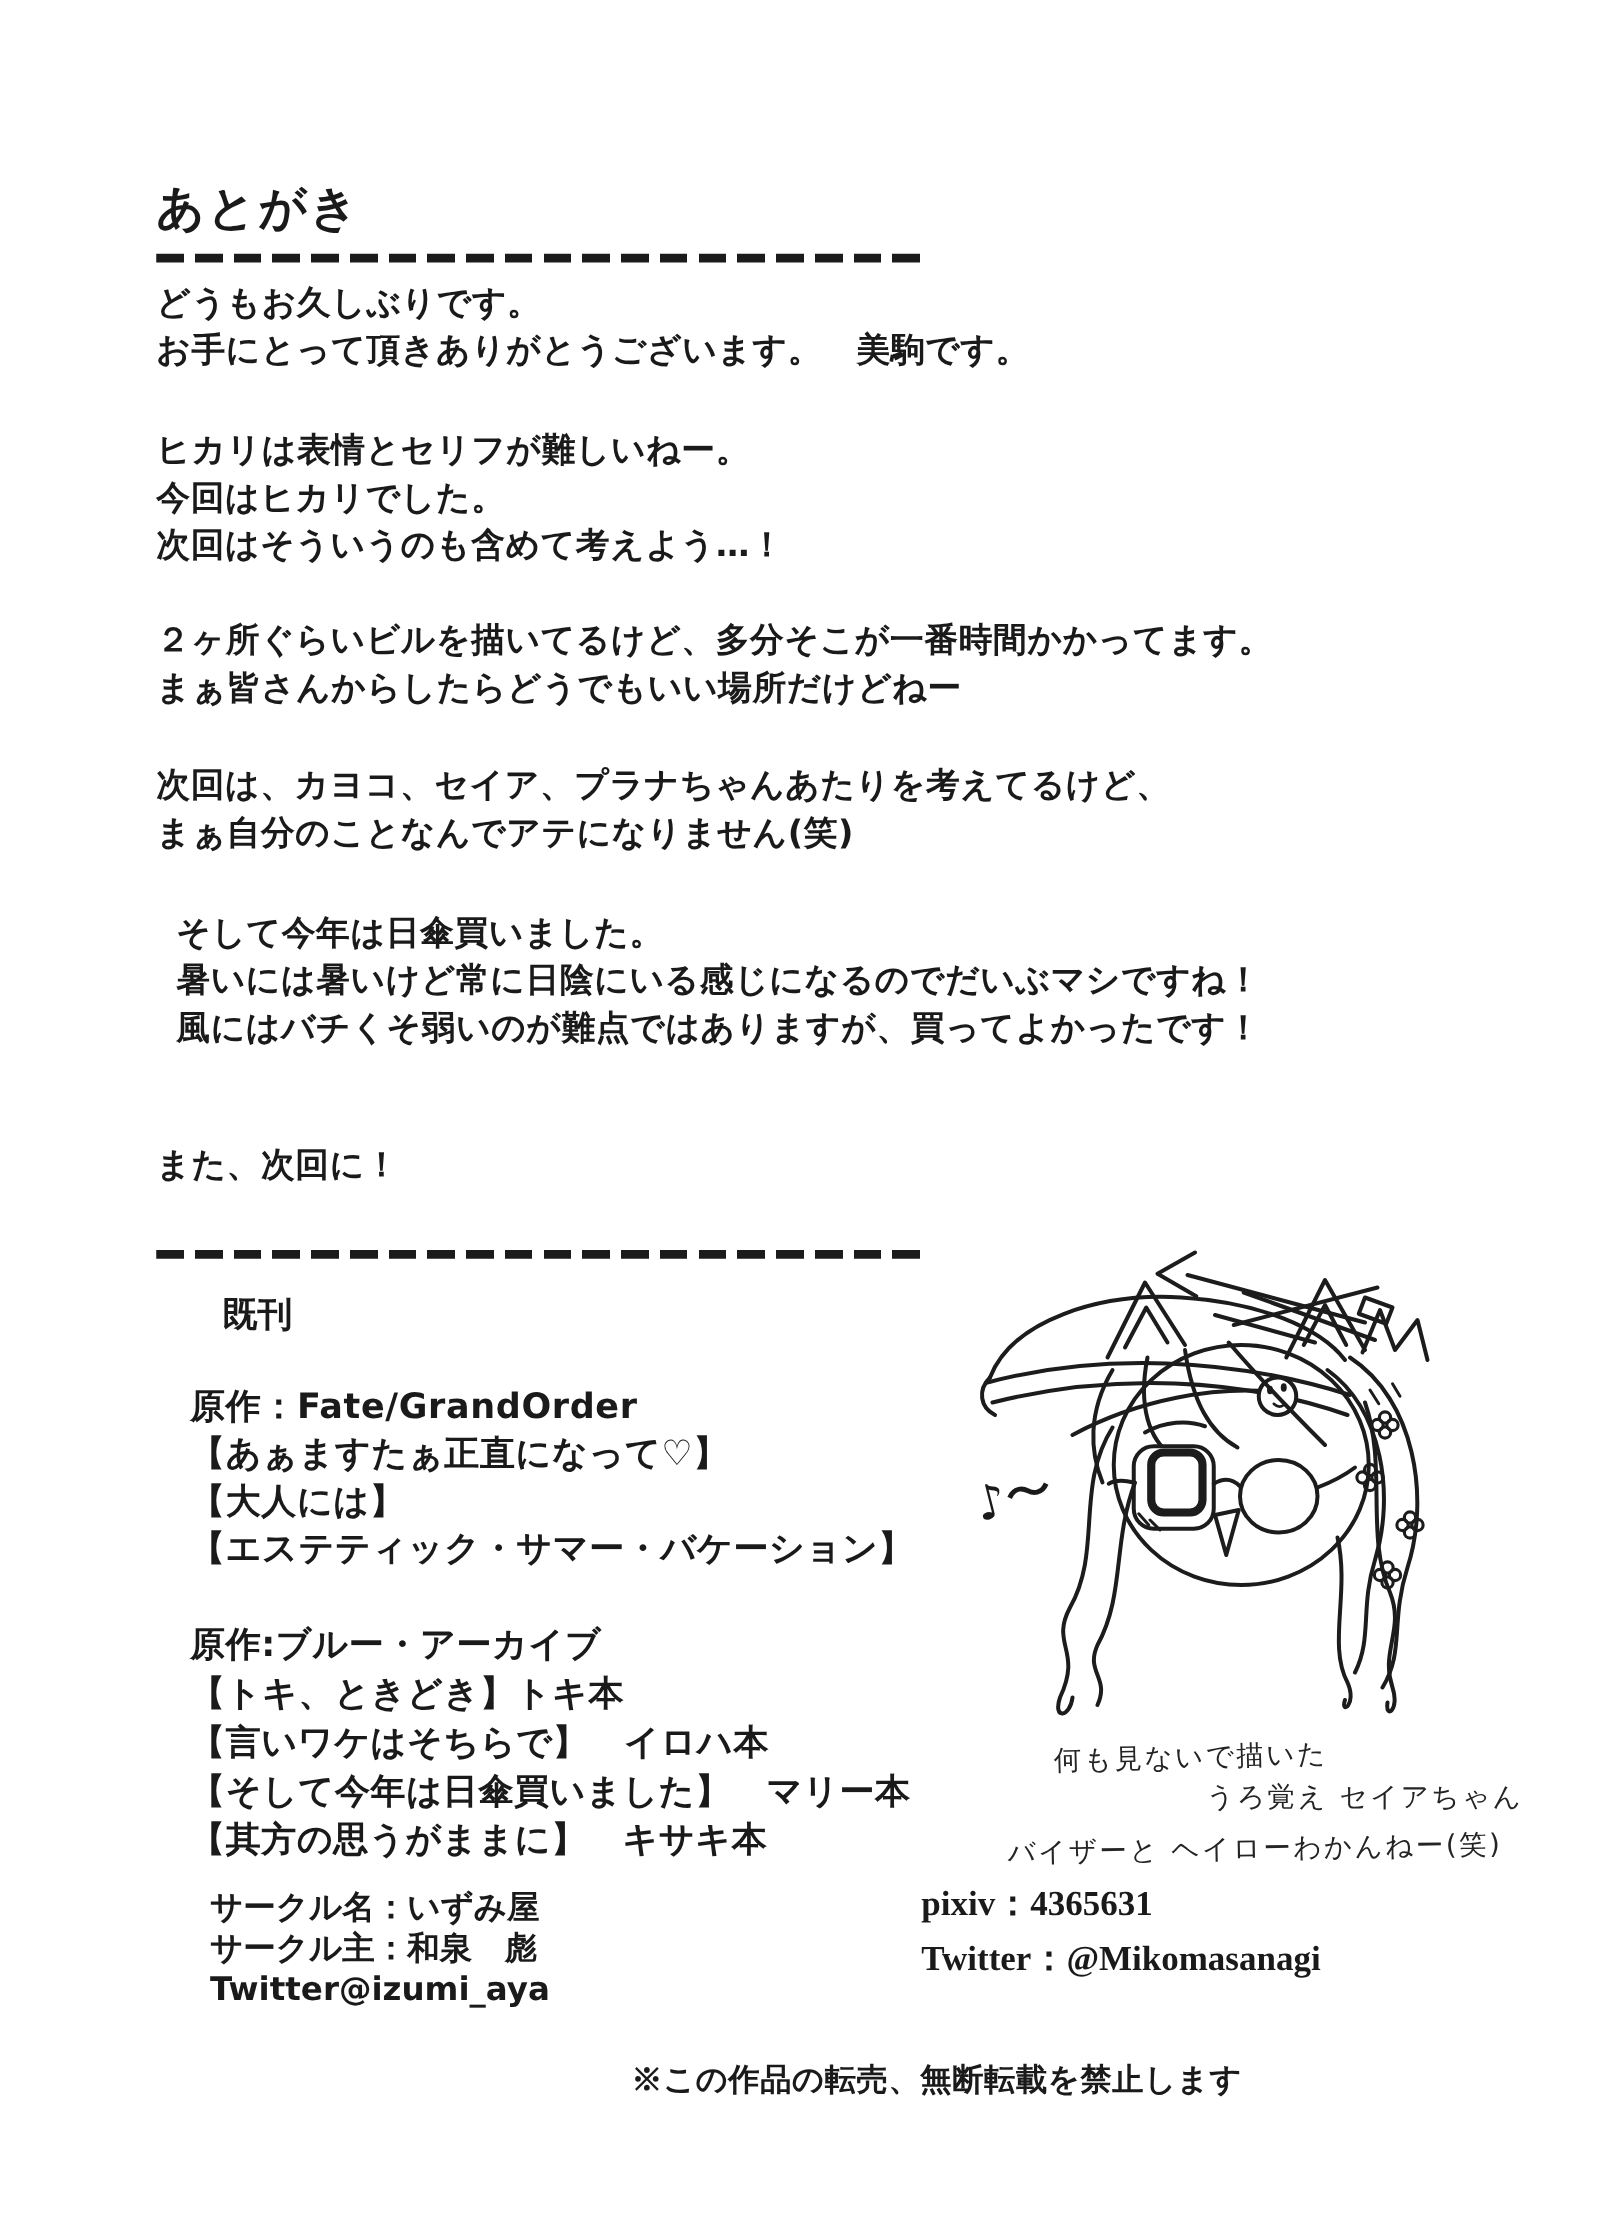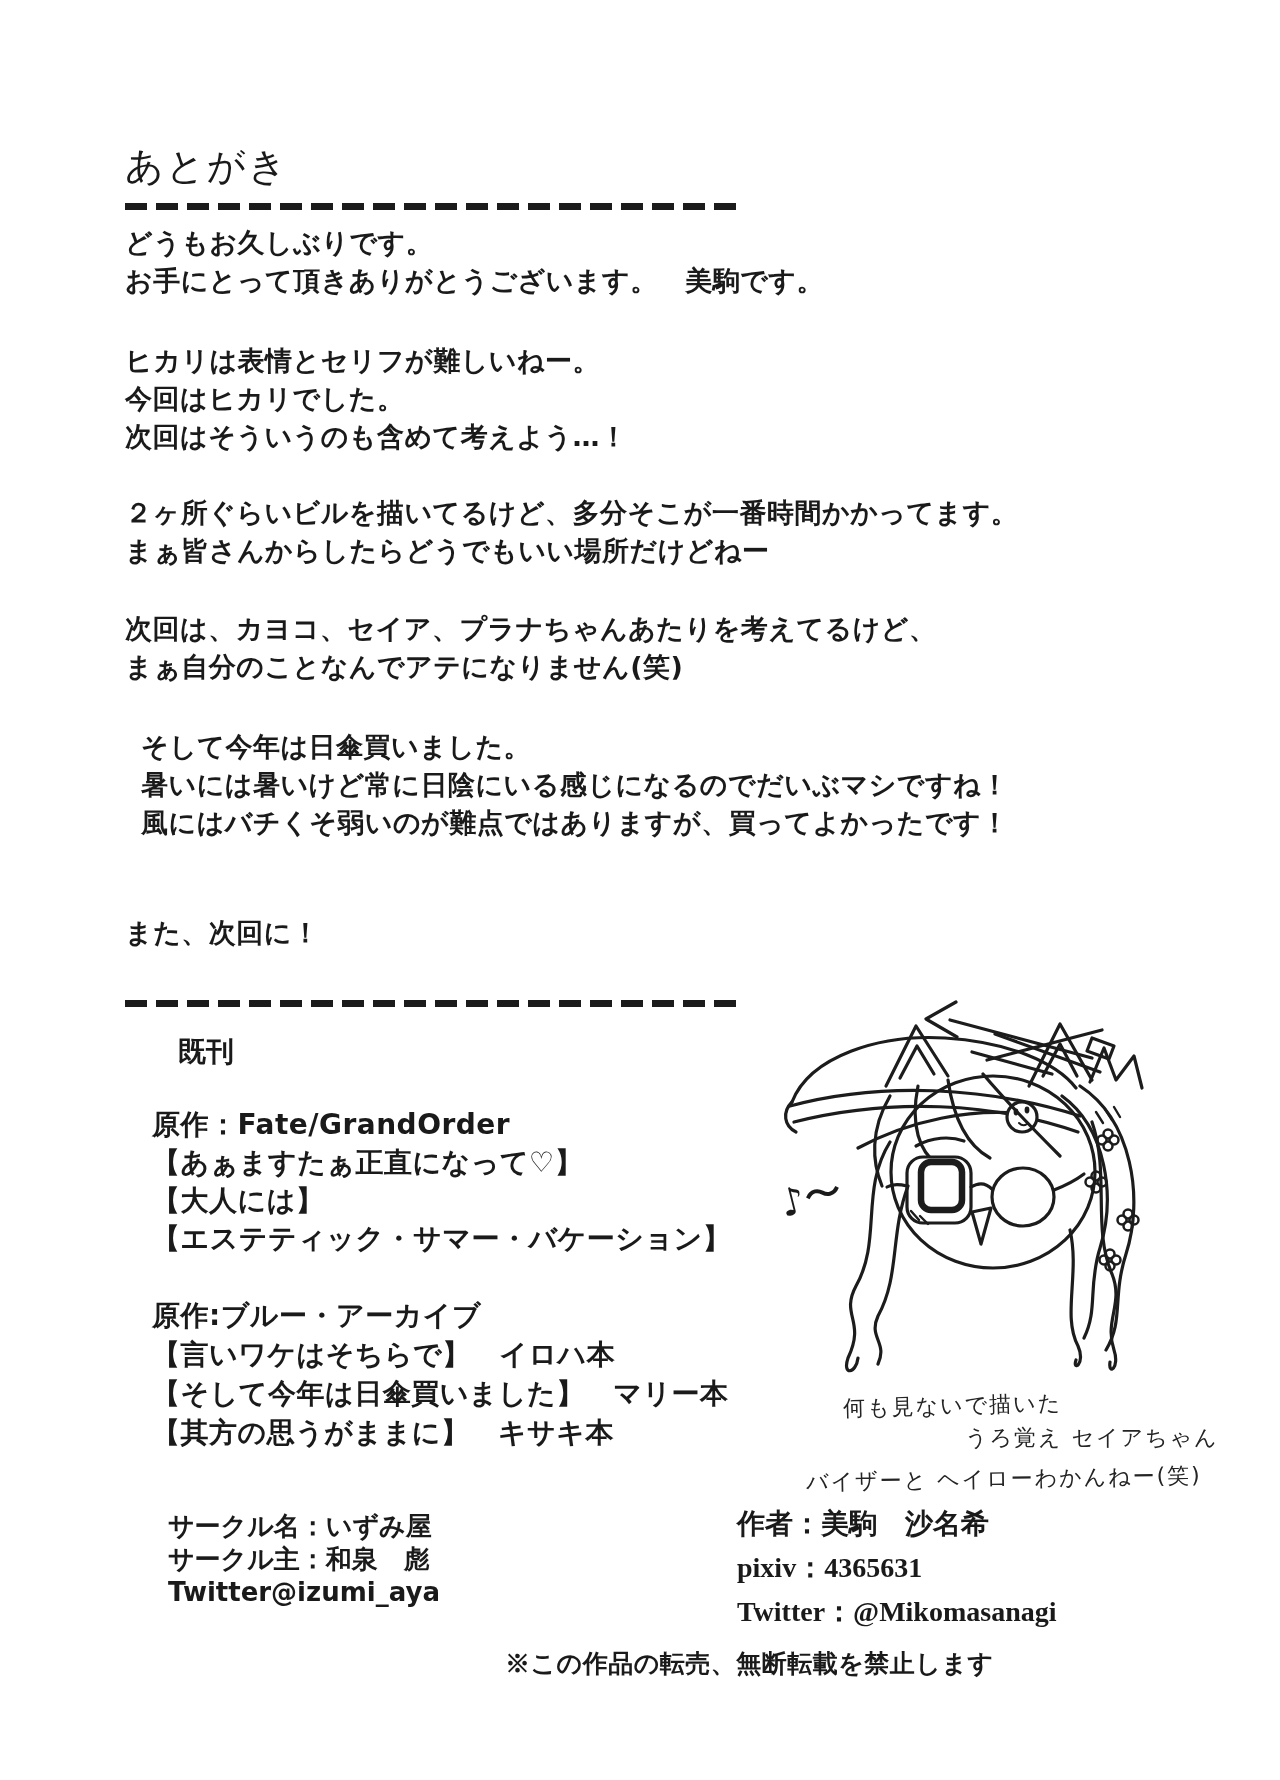--- a/index.html
+++ b/index.html
@@ -5,21 +5,21 @@
   html,body{margin:0;padding:0;background:#ffffff;}
   .page{
     position:relative;
     width:1280px;height:1780px;
     background:#ffffff;
     color:#1a1a1a;
     font-family:"DejaVu Sans",sans-serif;
     overflow:hidden;
   }
   .abs{position:absolute;white-space:nowrap;}
-  .title{font-size:38px;font-weight:normal;letter-spacing:2px;}
+  .title{font-size:38px;font-weight:bold;letter-spacing:2px;}
   .dash{
     position:absolute;height:7px;width:612px;left:125px;
     background:repeating-linear-gradient(90deg,#1b1b1b 0 22px,transparent 22px 31px);
   }
   .para{font-size:27px;font-weight:bold;line-height:38px;letter-spacing:0.5px;}
   .para div{white-space:nowrap;}
   .works{font-size:28px;font-weight:bold;line-height:38px;letter-spacing:0.5px;}
   .works2{line-height:39px;}
   .heading{font-size:28px;font-weight:bold;margin-left:13px;}
   .circle{font-size:26px;font-weight:bold;line-height:33px;}
@@ -77,33 +77,33 @@
 
   <div class="abs works" style="left:152px;top:1106px;">
     <div>原作：Fate/GrandOrder</div>
     <div>【あぁますたぁ正直になって♡】</div>
     <div>【大人には】</div>
     <div>【エステティック・サマー・バケーション】</div>
   </div>
 
   <div class="abs works works2" style="left:152px;top:1296px;">
     <div>原作:ブルー・アーカイブ</div>
+    <div>【トキ、ときどき】トキ本</div>
     <div>【言いワケはそちらで】　イロハ本</div>
     <div>【そして今年は日傘買いました】　マリー本</div>
     <div>【其方の思うがままに】　キサキ本</div>
   </div>
 
   <div class="abs circle" style="left:168px;top:1510px;">
     <div>サークル名：いずみ屋</div>
     <div>サークル主：和泉　彪</div>
     <div>Twitter@izumi_aya</div>
   </div>
 
   <div class="abs serif author" style="left:737px;top:1502px;">
-    <div>作者：美駒　沙名希</div>
     <div>pixiv：4365631</div>
     <div>Twitter：@Mikomasanagi</div>
   </div>
 
   <div class="abs serif notice" style="left:505px;top:1647px;">※この作品の転売、無断転載を禁止します</div>
 
   <svg class="sketch" viewBox="0 0 420 420" fill="none" stroke="#1c1c1c" stroke-width="3.2" stroke-linecap="round" stroke-linejoin="round">
     <g>
       <path d="M352,68 L210,30"></path>
       <path d="M216,12 L186,29 L217,47"></path>

